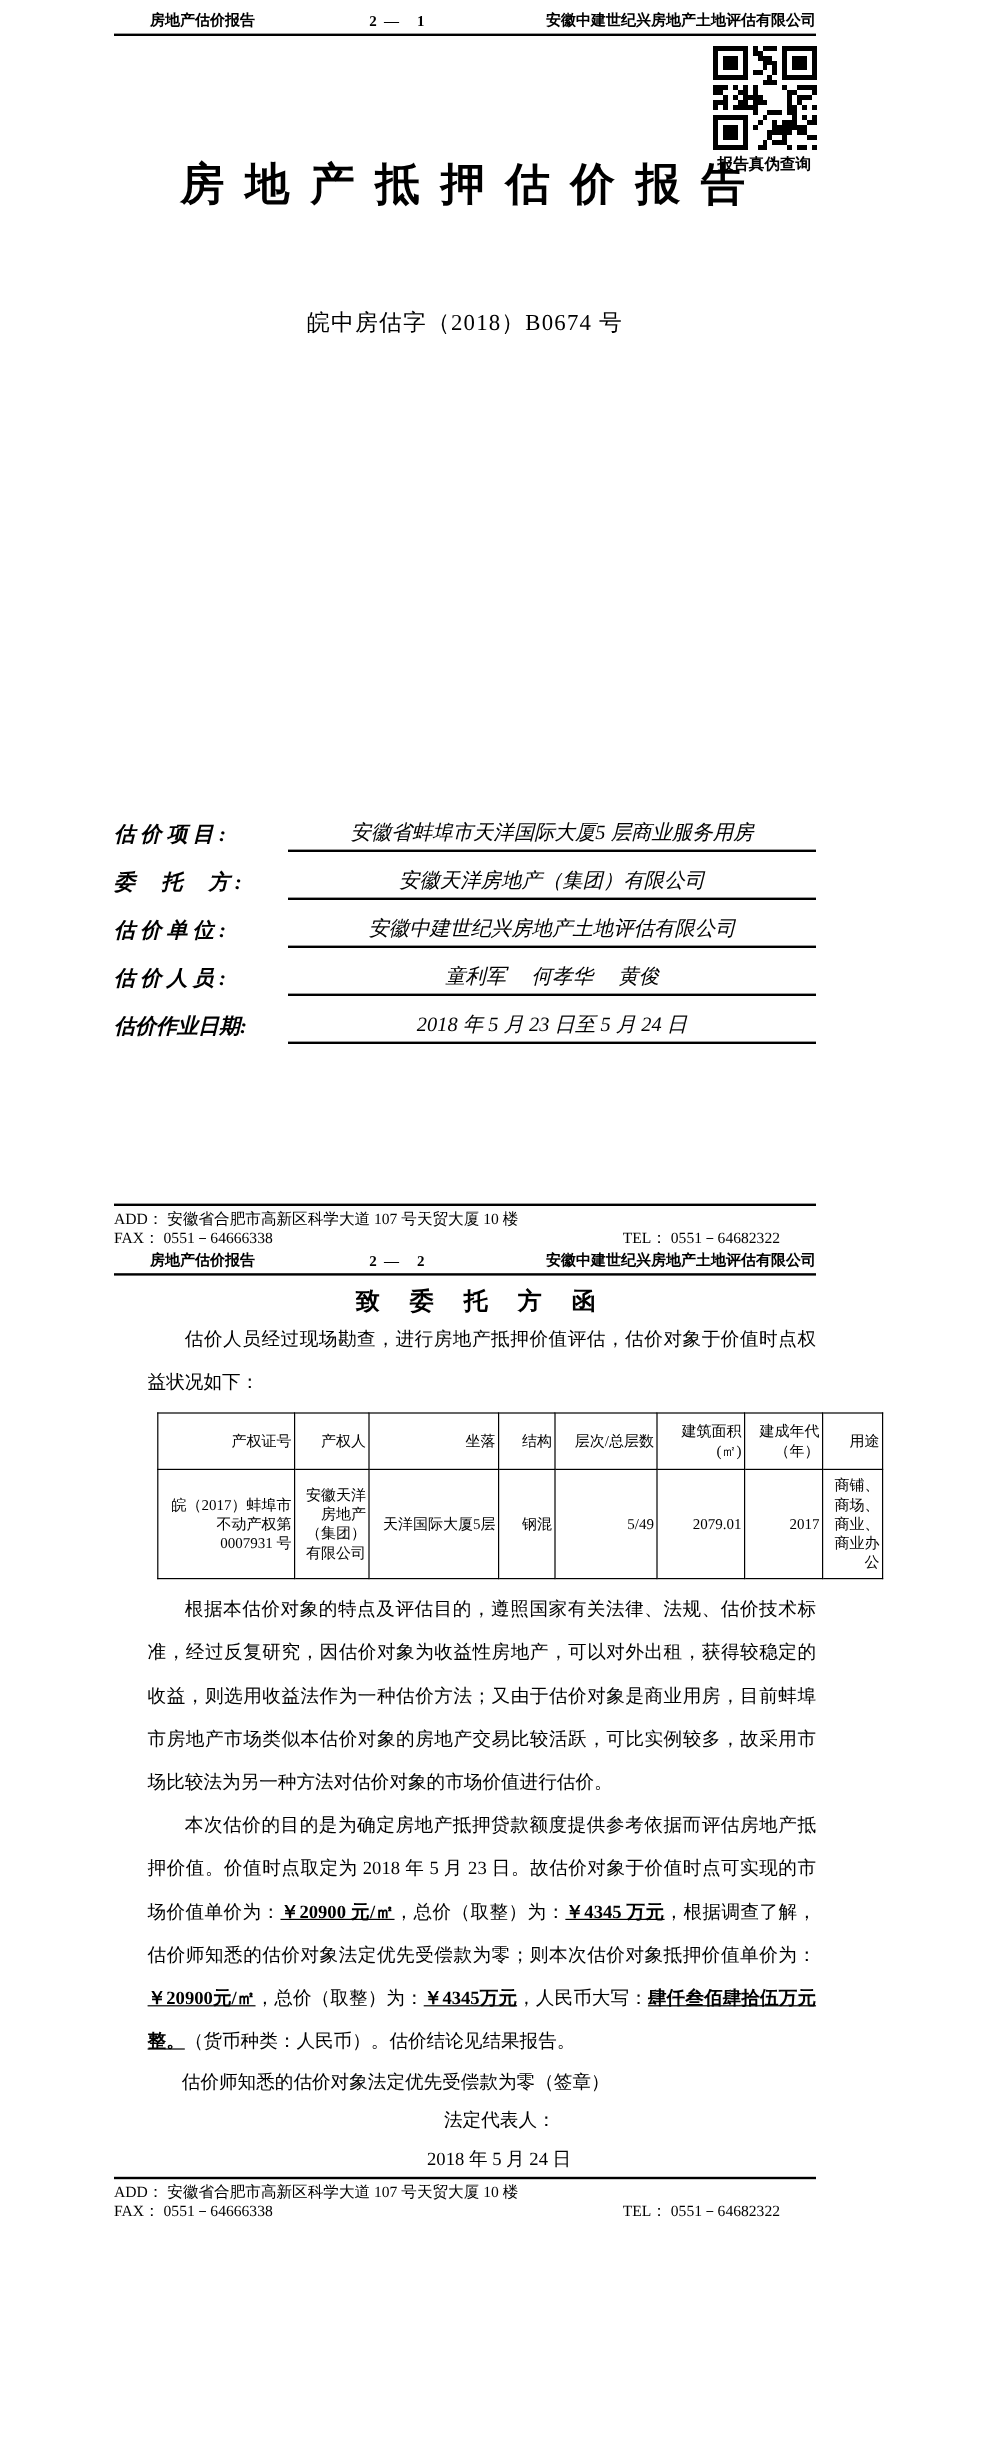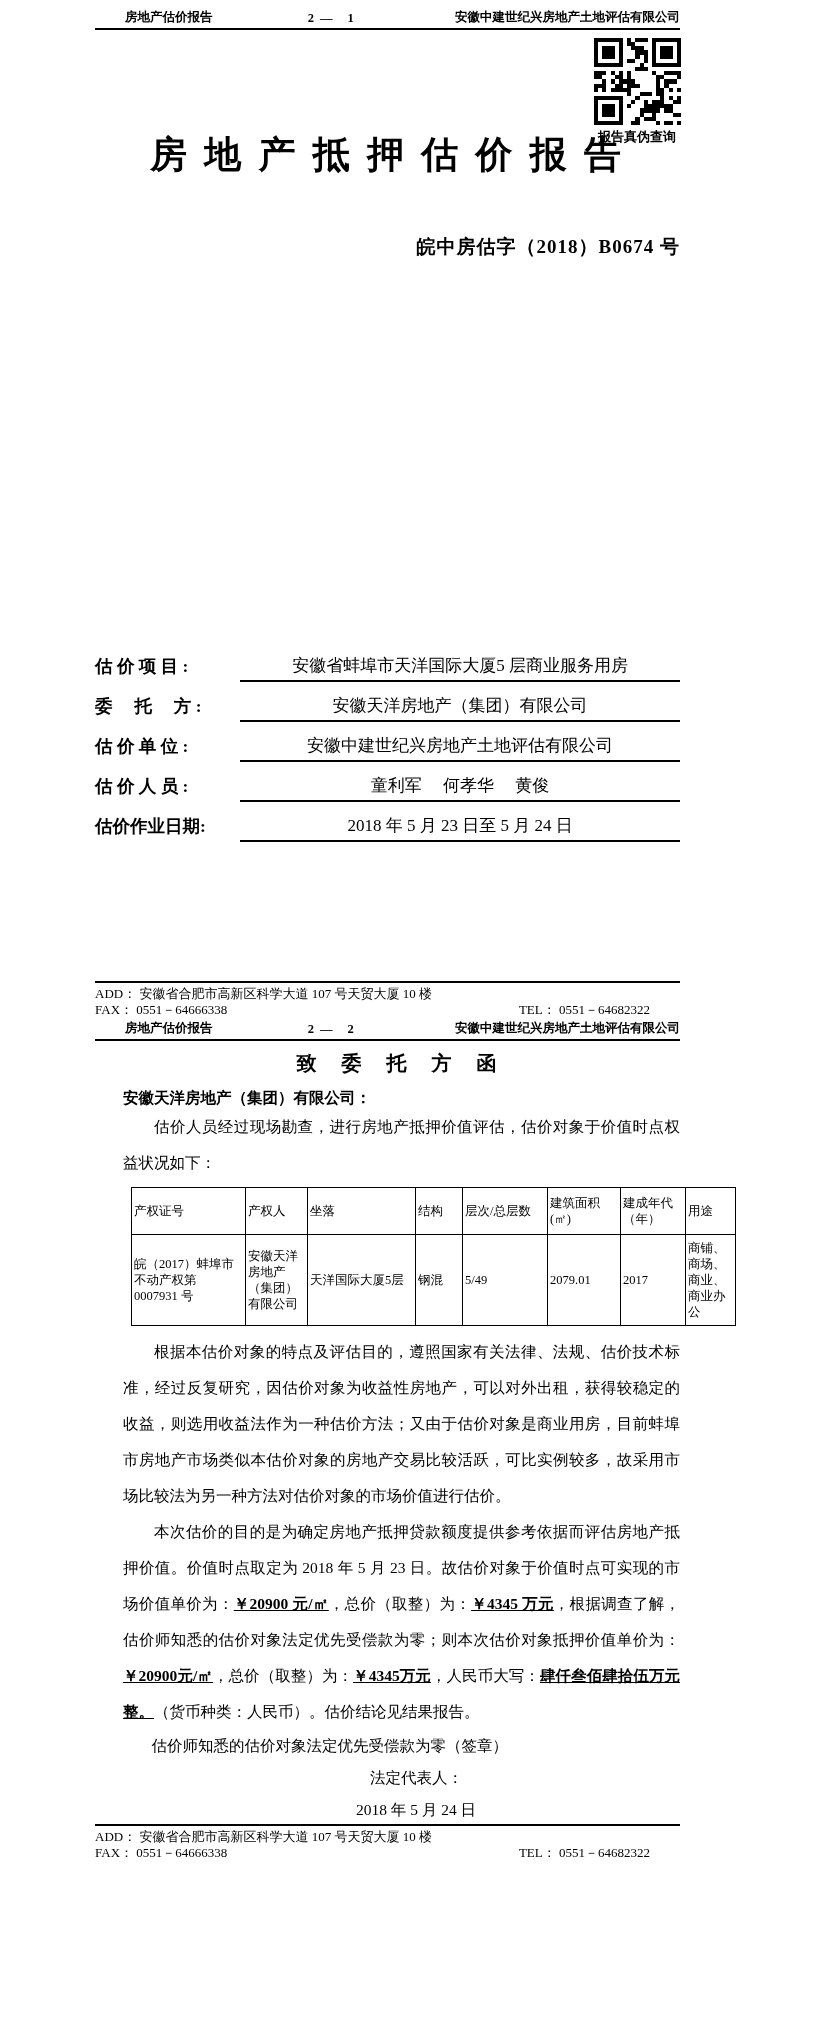--- a/index.html
+++ b/index.html
@@ -20,25 +20,25 @@
 
   
   .qr-block{position:absolute;top:38px;right:78px;width:96px;text-align:center;}
   .qr-block svg{display:block;margin:0 auto;width:87px;height:87px;shape-rendering:crispEdges;}
   .qr-label{font-size:13px;font-weight:bold;margin-top:3px;white-space:nowrap;
     font-family:"Liberation Sans","DejaVu Sans",sans-serif;}
 
   
   .title{margin-top:100px;text-align:center;font-size:37px;font-weight:bold;
     letter-spacing:4px;line-height:1.35;white-space:nowrap;}
-  .doc-no{margin-top:54px;text-align:right;font-size:19px;font-weight:bold;letter-spacing:1px;}
+  .doc-no{margin-top:76px;text-align:center;font-size:19px;font-weight:normal;letter-spacing:1px;}
 
   
   .fields{margin-top:394px;}
-  .field{display:flex;align-items:flex-start;height:40px;}
+  .field{display:flex;align-items:center;height:40px;font-style:italic;}
   .field-label{flex:0 0 145px;font-weight:bold;font-size:17.5px;white-space:pre;padding-bottom:2px;}
   .field-value{flex:1;text-align:center;font-size:17px;border-bottom:2px solid #000;
     padding-bottom:3px;white-space:nowrap;}
 
   
   .footer{border-top:2px solid #000;padding-top:3px;font-size:13px;line-height:16px;}
   .footer.p1{margin-top:127px;}
   .footer.p2{margin-top:4px;}
   .footer-line2{display:flex;justify-content:space-between;padding-right:30px;}
 
@@ -50,21 +50,21 @@
   .letter-title{margin:8px 0 0 0;text-align:center;font-size:20px;font-weight:bold;
     letter-spacing:10px;line-height:28px;}
   .salutation{margin-top:10px;font-weight:bold;line-height:22px;}
   .para{margin:0;line-height:36px;text-align:justify;text-indent:2em;}
   .para.first{margin-top:2px;}
   .u{text-decoration:underline;}
   .em{font-weight:bold;text-decoration:underline;}
 
   
   table.appraisal{border-collapse:collapse;margin:6px 0 0 8px;width:604px;
-    font-size:12.5px;text-align:left;table-layout:fixed;}
+    font-size:12.5px;text-align:right;table-layout:fixed;}
   table.appraisal th,table.appraisal td{border:1.5px solid #000;padding:2px 2px;
     vertical-align:middle;font-weight:normal;line-height:16px;white-space:pre-line;
     overflow:hidden;}
   table.appraisal th{height:42px;}
   table.appraisal td{height:86px;}
 
   
   .sig{margin-top:6px;padding-right:172px;text-align:right;font-size:15.5px;}
   .sig div{line-height:20px;}
   .sig .sig-legal{margin-top:12px;padding-right:45px;}
@@ -258,21 +258,20 @@
     </div>
 
     <div class="pg-header p2">
       <span class="h-left">房地产估价报告</span>
       <span class="h-center">2—  2</span>
       <span class="h-right">安徽中建世纪兴房地产土地评估有限公司</span>
     </div>
 
     <div class="letter">
       <div class="letter-title">致  委  托  方  函</div>
-      <div class="salutation">安徽天洋房地产（集团）有限公司：</div>
 
 
       <p class="para">估价人员经过现场勘查，进行房地产抵押价值评估，估价对象于价值时点权益状况如下：</p>
 
       <table class="appraisal">
         <colgroup>
           <col style="width:114px">
             <col style="width:62px">
             <col style="width:108px">
             <col style="width:47px">

